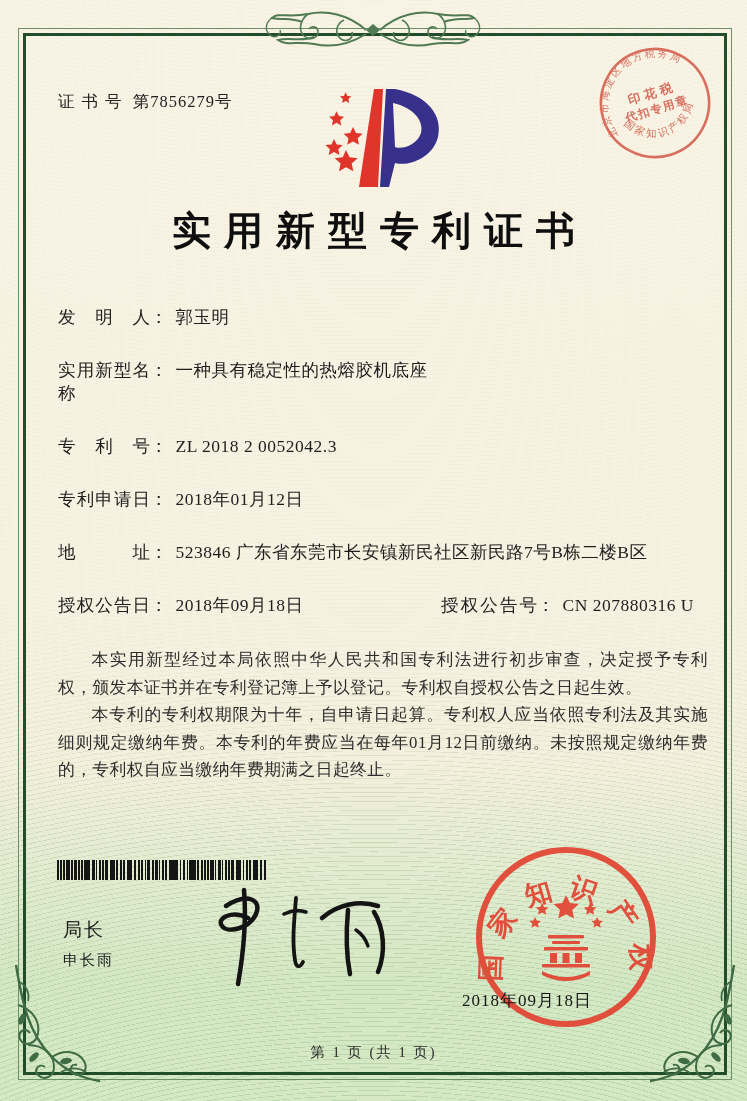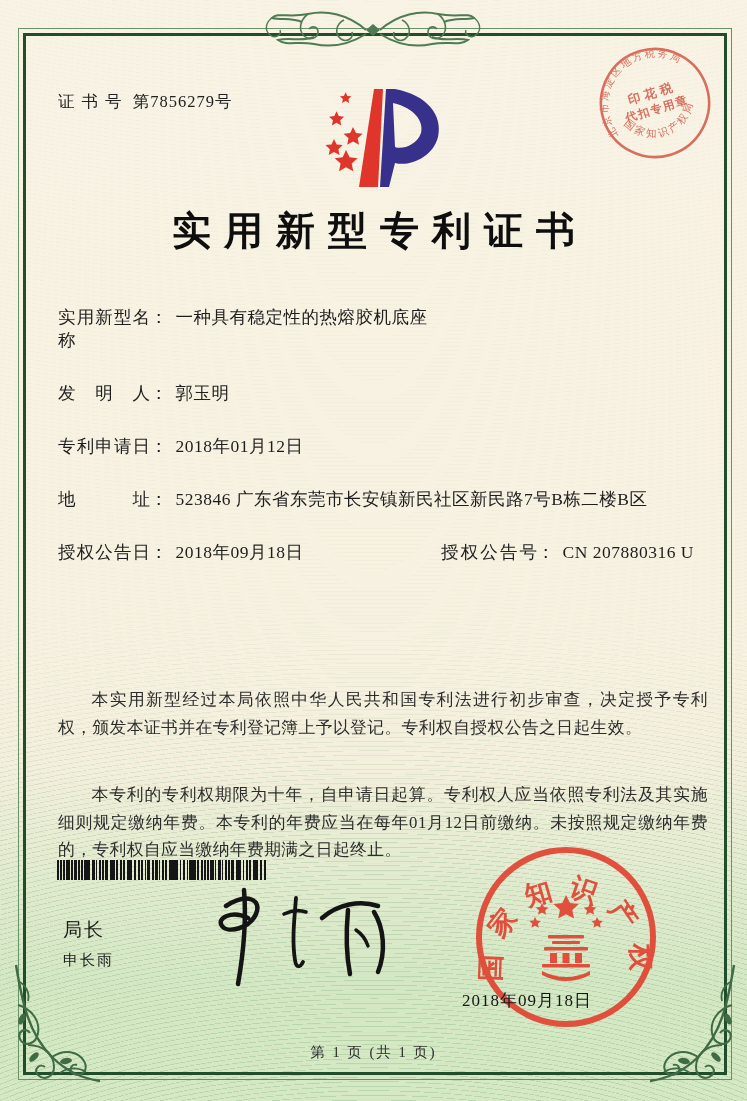--- a/index.html
+++ b/index.html
@@ -49,21 +49,21 @@
   .fcolon { display:inline-block; vertical-align:top; margin-right:8px; }
   .fvalue { display:inline-block; vertical-align:top; letter-spacing:.5px; }
   .fvalue.addr { width:516px; }
   .field-double { display:flex; margin-bottom:18px; line-height:23px; }
   .fgroup2 { margin-left:auto; margin-right:14px; }
   .fgroup2 .flabel { width:96px; }
   
   .paras { position:absolute; left:58px; top:646px; width:650px;
            font-size:16.8px; line-height:27.6px; color:#2c2c2c;
            text-align:justify; }
-  .paras p { text-indent:2em; letter-spacing:.4px;margin-top:40px; }
+  .paras p { text-indent:2em; letter-spacing:.4px; }
   
   .barcode { position:absolute; left:57px; top:860px; width:210px; height:20px;
     background:
       repeating-linear-gradient(90deg,#151515 0 1.5px, transparent 1.5px 3.5px),
       repeating-linear-gradient(90deg,#151515 0 2px, transparent 2px 9px),
       repeating-linear-gradient(90deg,#151515 0 1px, transparent 1px 6px);
   }
   
   .sig-title { position:absolute; left:63px; top:917px; font-size:19px; color:#1c1c1c;
                font-family:Liberation Sans, sans-serif; letter-spacing:2px; }
@@ -157,24 +157,27 @@
       <polygon points="78,2 87,2 82,100 63,100"></polygon>
     </g>
     <path fill="#37318c" fill-rule="evenodd" d="M90,2 L99,2 C131,8 147,28 142,50 C137,70 114,80 99,76 L93,100 L84,100 Z
       M97,16 C119,21 128,35 125,46 C121,58 106,63 99,60 Z"></path>
   </svg>
 
   <div class="title">实用新型专利证书</div>
 
   <div class="fields">
     <div class="field">
+      <span class="flabel">发明人</span><span class="fcolon">：</span><span class="fvalue">郭玉明</span>
+    </div>
+    <div class="field">
       <span class="flabel">实用新型名称</span><span class="fcolon">：</span><span class="fvalue">一种具有稳定性的热熔胶机底座</span>
     </div>
     <div class="field">
-      <span class="flabel">发明人</span><span class="fcolon">：</span><span class="fvalue">郭玉明</span>
+      <span class="flabel">专利号</span><span class="fcolon">：</span><span class="fvalue">ZL 2018 2 0052042.3</span>
     </div>
     <div class="field">
       <span class="flabel">专利申请日</span><span class="fcolon">：</span><span class="fvalue">2018年01月12日</span>
     </div>
     <div class="field">
       <span class="flabel">地址</span><span class="fcolon">：</span><span class="fvalue addr">523846 广东省东莞市长安镇新民社区新民路7号B栋二楼B区</span>
     </div>
     <div class="field field-double">
       <div>
         <span class="flabel">授权公告日</span><span class="fcolon">：</span><span class="fvalue">2018年09月18日</span>

